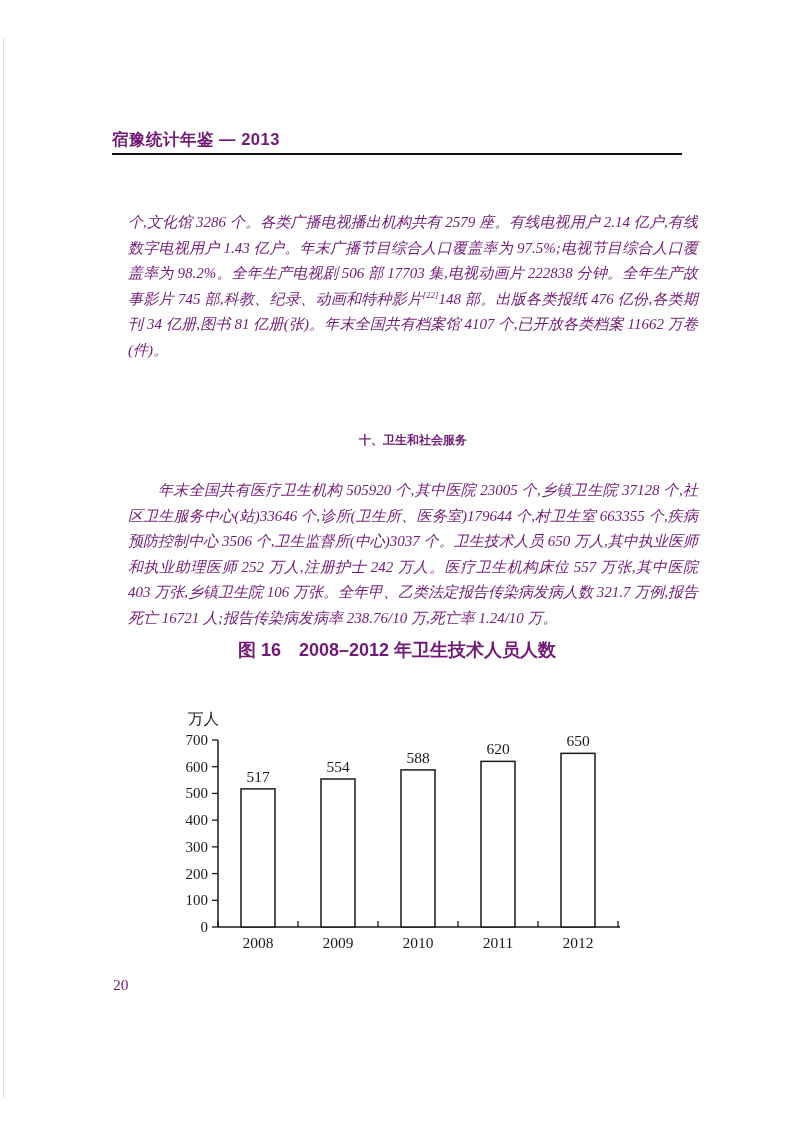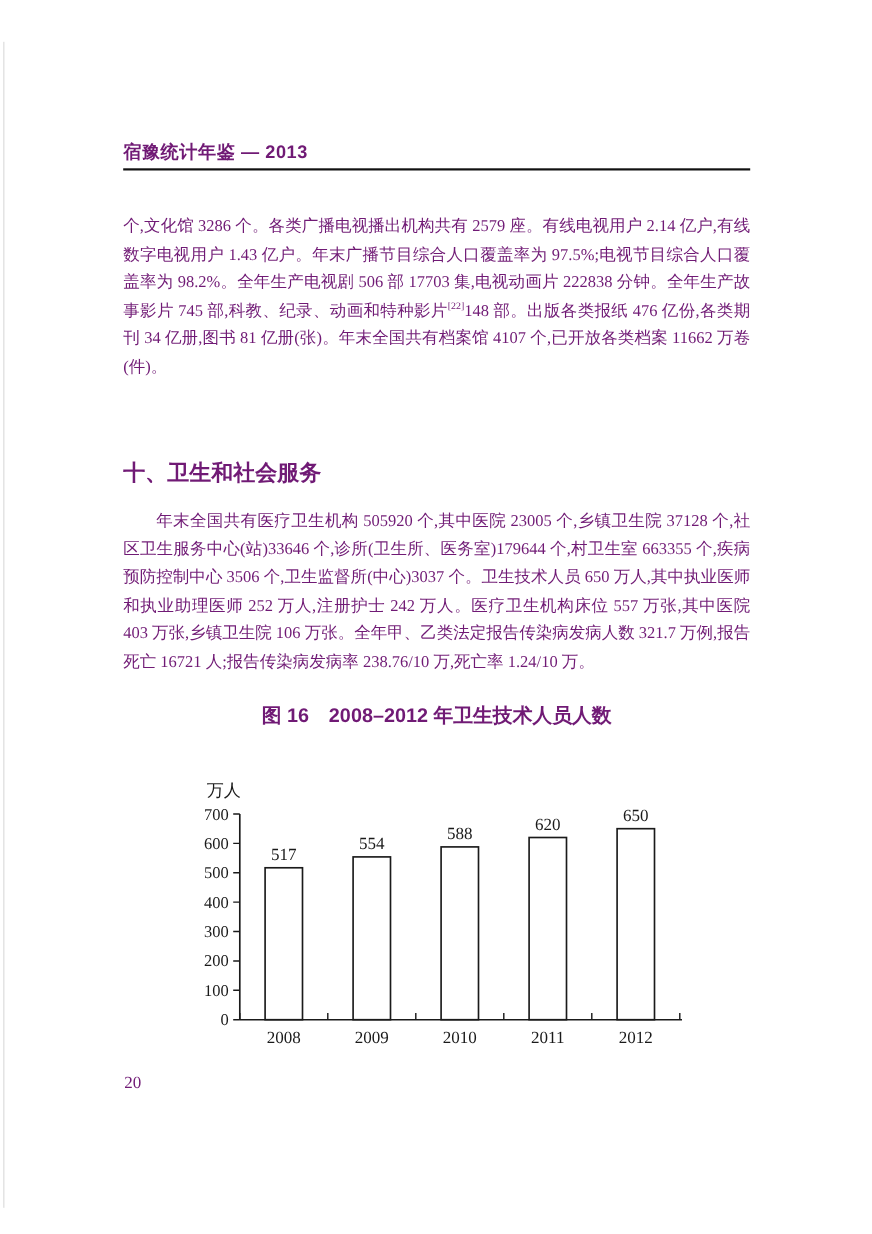--- a/index.html
+++ b/index.html
@@ -31,39 +31,40 @@
     border-bottom: 2.5px solid #111;
     letter-spacing: 0.5px;
   }
   .body-par {
     position: absolute;
     left: 112px;
     width: 570px;
     font-size: 15px;
     line-height: 25.6px;
     text-align: justify;
-    margin: 0;
+    margin: 16px;
+    font-style: italic;
   }
   .p1 { top: 194px; }
   .p2 { top: 322px; text-indent: 2em; }
   .p3 { top: 462px; text-indent: 2em; }
   sup.fnote {
     font-size: 9px;
     vertical-align: super;
     line-height: 0;
   }
   .section-heading {
     position: absolute;
     left: 112px; top: 416px;
     width: 570px;
-    text-align: left;
+    text-align: center;
     font-family: "Liberation Sans", "DejaVu Sans", sans-serif;
     font-weight: bold;
-    font-size: 20px;
-    margin: 0;
+    font-size: 12px;
+    margin: 16px;
   }
   .figure-title {
     position: absolute;
     left: 112px; top: 638px;
     width: 570px;
     text-align: center;
     font-family: "Liberation Sans", "DejaVu Sans", sans-serif;
     font-weight: bold;
     font-size: 18px;
     margin: 0;

